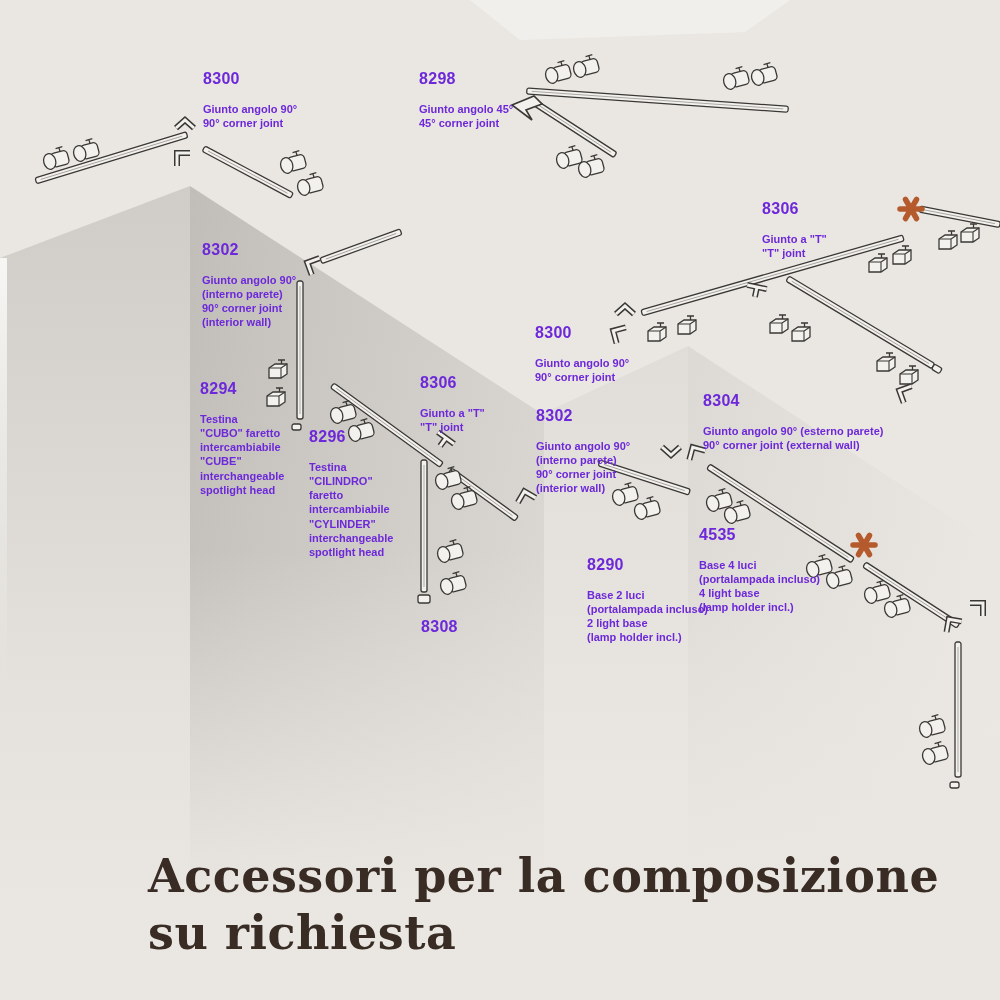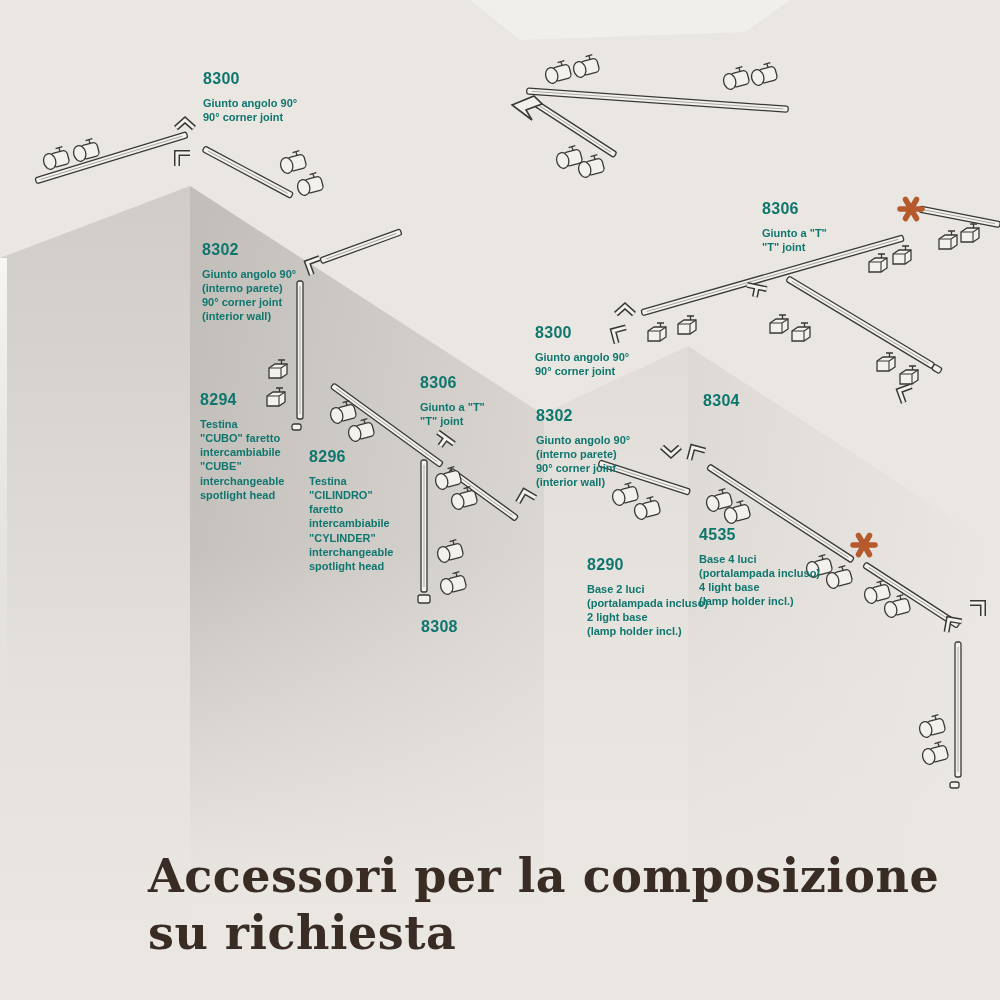--- a/index.html
+++ b/index.html
@@ -18,23 +18,23 @@
                linear-gradient(100deg,#b6b3af 0%,#ccc9c4 35%,#e0ddd8 70%,#eae7e2 92%);z-index:1;}
   .cornerLight{clip-path:polygon(905px 805px,1000px 712px,1000px 1000px,905px 1000px);
     background:linear-gradient(to bottom,#f4f2ef 0%,#f0eeea 30%,#eae7e2 75%);z-index:2;}
   .topBlob{clip-path:polygon(470px 0px,790px 0px,745px 32px,520px 40px);
     background:#f1efec;z-index:2;}
   .leftSliver{position:absolute;left:0;top:258px;width:7px;height:430px;z-index:2;
     background:linear-gradient(to bottom,#f7f6f4,rgba(247,246,244,0));}
   svg.art{position:absolute;left:0;top:0;z-index:4;}
   .rail{fill:#f3f1ed;stroke:#3a3835;stroke-width:1.3;}
   .rl{stroke:#3a3835;stroke-width:.7;opacity:.55;}
-  .lbl{position:absolute;z-index:5;color:#0f766e;}
+  .lbl{position:absolute;z-index:5;color:#6d28d9;}
   .code{font-size:16px;font-weight:700;line-height:1.1;letter-spacing:.3px;}
-  .desc{font-size:11px;font-weight:700;line-height:1.3;white-space:pre-line;margin-top:8px;}
+  .desc{font-size:11px;font-weight:700;line-height:1.3;white-space:pre-line;margin-top:14px;}
   .title{position:absolute;left:148px;top:848px;z-index:5;color:#392c25;
     font-family:"DejaVu Serif","Liberation Serif",serif;font-weight:700;
     font-size:46px;line-height:1.24;letter-spacing:.5px;white-space:pre-line;}
 </style>
 </head>
 <body>
 
 <div id="page">
 
   <div class="wall wall1L"></div>
@@ -222,42 +222,47 @@
 
     <use href="#ast" transform="translate(911,209)"></use>
     <use href="#ast" transform="translate(864,545)"></use>
   </svg>
 
   <div class="lbl" style="left:203px;top:70px">
     <div class="code">8300</div>
     <div class="desc">Giunto angolo 90°
 90° corner joint</div>
   </div>
+  <div class="lbl" style="left:419px;top:70px">
+    <div class="code">8298</div>
+    <div class="desc">Giunto angolo 45°
+45° corner joint</div>
+  </div>
   <div class="lbl" style="left:762px;top:200px">
     <div class="code">8306</div>
     <div class="desc">Giunto a "T"
 "T" joint</div>
   </div>
   <div class="lbl" style="left:202px;top:241px">
     <div class="code">8302</div>
     <div class="desc">Giunto angolo 90°
 (interno parete)
 90° corner joint
 (interior wall)</div>
   </div>
-  <div class="lbl" style="left:200px;top:391px">
+  <div class="lbl" style="left:200px;top:380px">
     <div class="code">8294</div>
     <div class="desc">Testina
 "CUBO" faretto
 intercambiabile
 "CUBE"
 interchangeable
 spotlight head</div>
   </div>
-  <div class="lbl" style="left:309px;top:448px">
+  <div class="lbl" style="left:309px;top:428px">
     <div class="code">8296</div>
     <div class="desc">Testina
 "CILINDRO"
 faretto
 intercambiabile
 "CYLINDER"
 interchangeable
 spotlight head</div>
   </div>
   <div class="lbl" style="left:535px;top:324px">
@@ -272,20 +277,22 @@
   </div>
   <div class="lbl" style="left:536px;top:407px">
     <div class="code">8302</div>
     <div class="desc">Giunto angolo 90°
 (interno parete)
 90° corner joint
 (interior wall)</div>
   </div>
   <div class="lbl" style="left:703px;top:392px">
     <div class="code">8304</div>
+    <div class="desc">Giunto angolo 90° (esterno parete)
+90° corner joint (external wall)</div>
   </div>
   <div class="lbl" style="left:587px;top:556px">
     <div class="code">8290</div>
     <div class="desc">Base 2 luci
 (portalampada incluso)
 2 light base
 (lamp holder incl.)</div>
   </div>
   <div class="lbl" style="left:699px;top:526px">
     <div class="code">4535</div>

